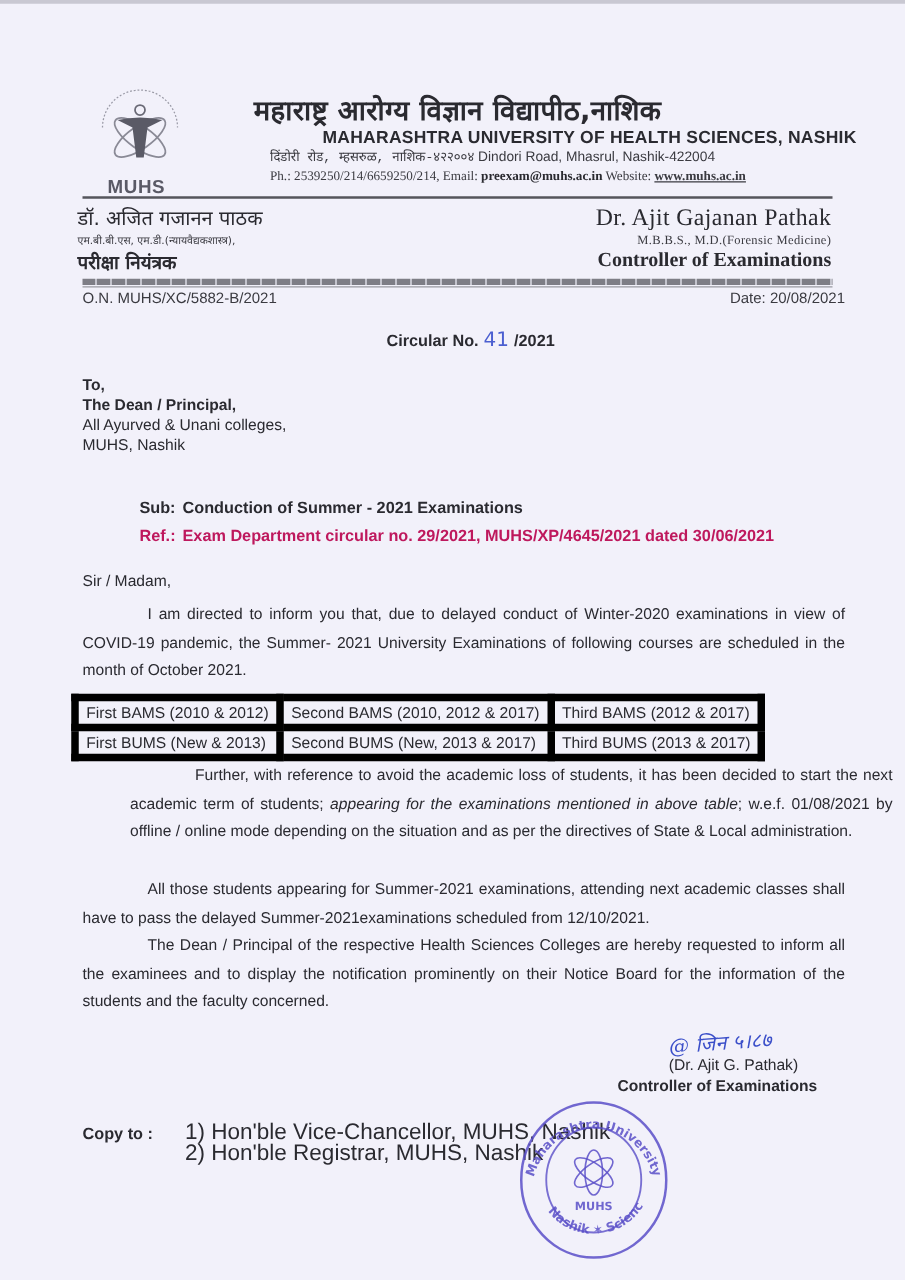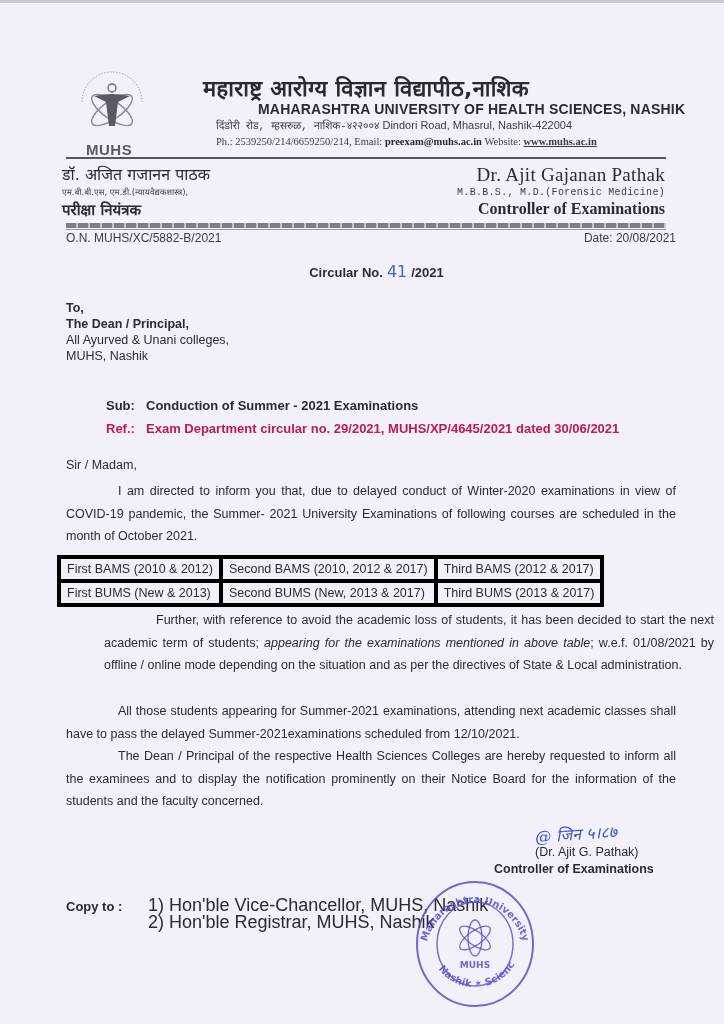--- a/index.html
+++ b/index.html
@@ -22,52 +22,52 @@
   .hdr-addr .mr { font-family:Liberation Mono, monospace; font-size:10.5px; }
   .hdr-contact { position:absolute; left:216px; top:136px; font-family:"Liberation Serif", serif; font-size:10.5px; color:#3a3a40; }
   .hdr-contact b { font-weight:bold; color:#2a2a30; }
   .hdr-contact u { text-decoration:underline; font-weight:bold; }
   .rule1 { position:absolute; left:66px; top:157px; width:600px; height:2px; background:#55555c; }
 
   .name-mr { position:absolute; left:62px; top:163px; font-family:"DejaVu Sans", sans-serif; font-size:16px; color:#2a2a30; }
   .qual-mr { position:absolute; left:62px; top:186px; font-family:"DejaVu Sans", sans-serif; font-size:8.5px; color:#3a3a40; }
   .title-mr { position:absolute; left:62px; top:199px; font-family:"DejaVu Sans", sans-serif; font-size:15px; font-weight:bold; color:#2a2a30; }
   .name-en { position:absolute; right:59px; top:164px; font-family:"Liberation Serif", serif; font-size:19px; color:#2a2a30; letter-spacing:0.3px; }
-  .qual-en { position:absolute; right:59px; top:187px; font-family:Liberation Mono, monospace; font-size:10px; color:#3a3a40; letter-spacing:0.3px; }
+  .qual-en { position:absolute; right:59px; top:187px; font-family:Liberation Serif, serif; font-size:10px; color:#3a3a40; letter-spacing:0.3px; }
   .title-en { position:absolute; right:59px; top:200px; font-family:"Liberation Serif", serif; font-size:16px; font-weight:bold; color:#2a2a30; }
   .rule2 { position:absolute; left:66px; top:223px; width:600px; height:5px;
     background: repeating-linear-gradient(90deg, #6a6a72 0 10px, #bdbdc6 10px 12px); opacity:0.85; }
   .rule2::after { content:""; position:absolute; left:0; right:0; top:6px; height:1px; background:#8a8a92; }
   .on-num { position:absolute; left:66px; top:231px; font-size:12px; color:#3a3a40; }
   .date { position:absolute; right:48px; top:231px; font-size:12px; color:#3a3a40; }
 
   
   .circular { position:absolute; left:0; width:724px; top:262px; text-align:center; font-size:13px; font-weight:bold; color:#2a2a30;padding-left:29px; }
   .circular .hand { font-family:"DejaVu Sans", sans-serif; font-weight:normal; color:#4b5fd0; font-size:16px; margin:0 4px; }
 
   
   .to { position:absolute; left:66px; top:300px; font-size:12.5px; line-height:16px; color:#2a2a30; }
   .to .b { font-weight:bold; }
 
   .sub { position:absolute; left:106px; top:398px; font-size:13px; font-weight:bold; color:#2a2a30; }
   .ref { position:absolute; left:106px; top:421px; font-size:13px; font-weight:bold; color:#be185d; }
-  .sub .lbl, .ref .lbl { display:inline-block; width:40px; }
+  .sub .lbl, .ref .lbl { display:inline-block; width:40px;text-align:center; }
 
   .salute { position:absolute; left:66px; top:458px; font-size:12.5px; color:#2a2a30; }
 
   .para { position:absolute; left:66px; width:610px; font-size:12.5px; line-height:22.5px; text-align:justify; color:#2a2a30; }
   .para .indent { display:inline-block; width:52px; }
   .p1 { top:480px; }
   .p2 { top:609px;margin-left:38px; }
   .p3 { top:700px; }
   .p4 { top:745px; }
 
   
   .courses { position:absolute; left:57px; top:555px; border-collapse:collapse; font-size:12.5px; color:#2a2a30; }
-  .courses td { border:4px solid #000000; padding:2px 6px; height:24px; white-space:nowrap; }
+  .courses td { border:6px solid #000000; padding:2px 6px; height:24px; white-space:nowrap; }
 
   
   .sign { position:absolute; left:535px; top:823px; font-family:"DejaVu Serif", serif; font-style:italic; font-size:16px; color:#3b4fc9; transform:rotate(-4deg); }
   .signer { position:absolute; left:535px; top:845px; font-size:12.5px; color:#2a2a30; }
   .signer-title { position:absolute; left:494px; top:862px; font-size:12.5px; font-weight:bold; color:#2a2a30; }
 
   .copyto-lbl { position:absolute; left:66px; top:899px; font-size:13px; font-weight:bold; color:#2a2a30; }
   .copyto-list { position:absolute; left:148px; top:897px; font-size:18px; line-height:17px; color:#2a2a30; }
 
   .stamp { position:absolute; left:412px; top:876px; width:126px; height:132px; }

